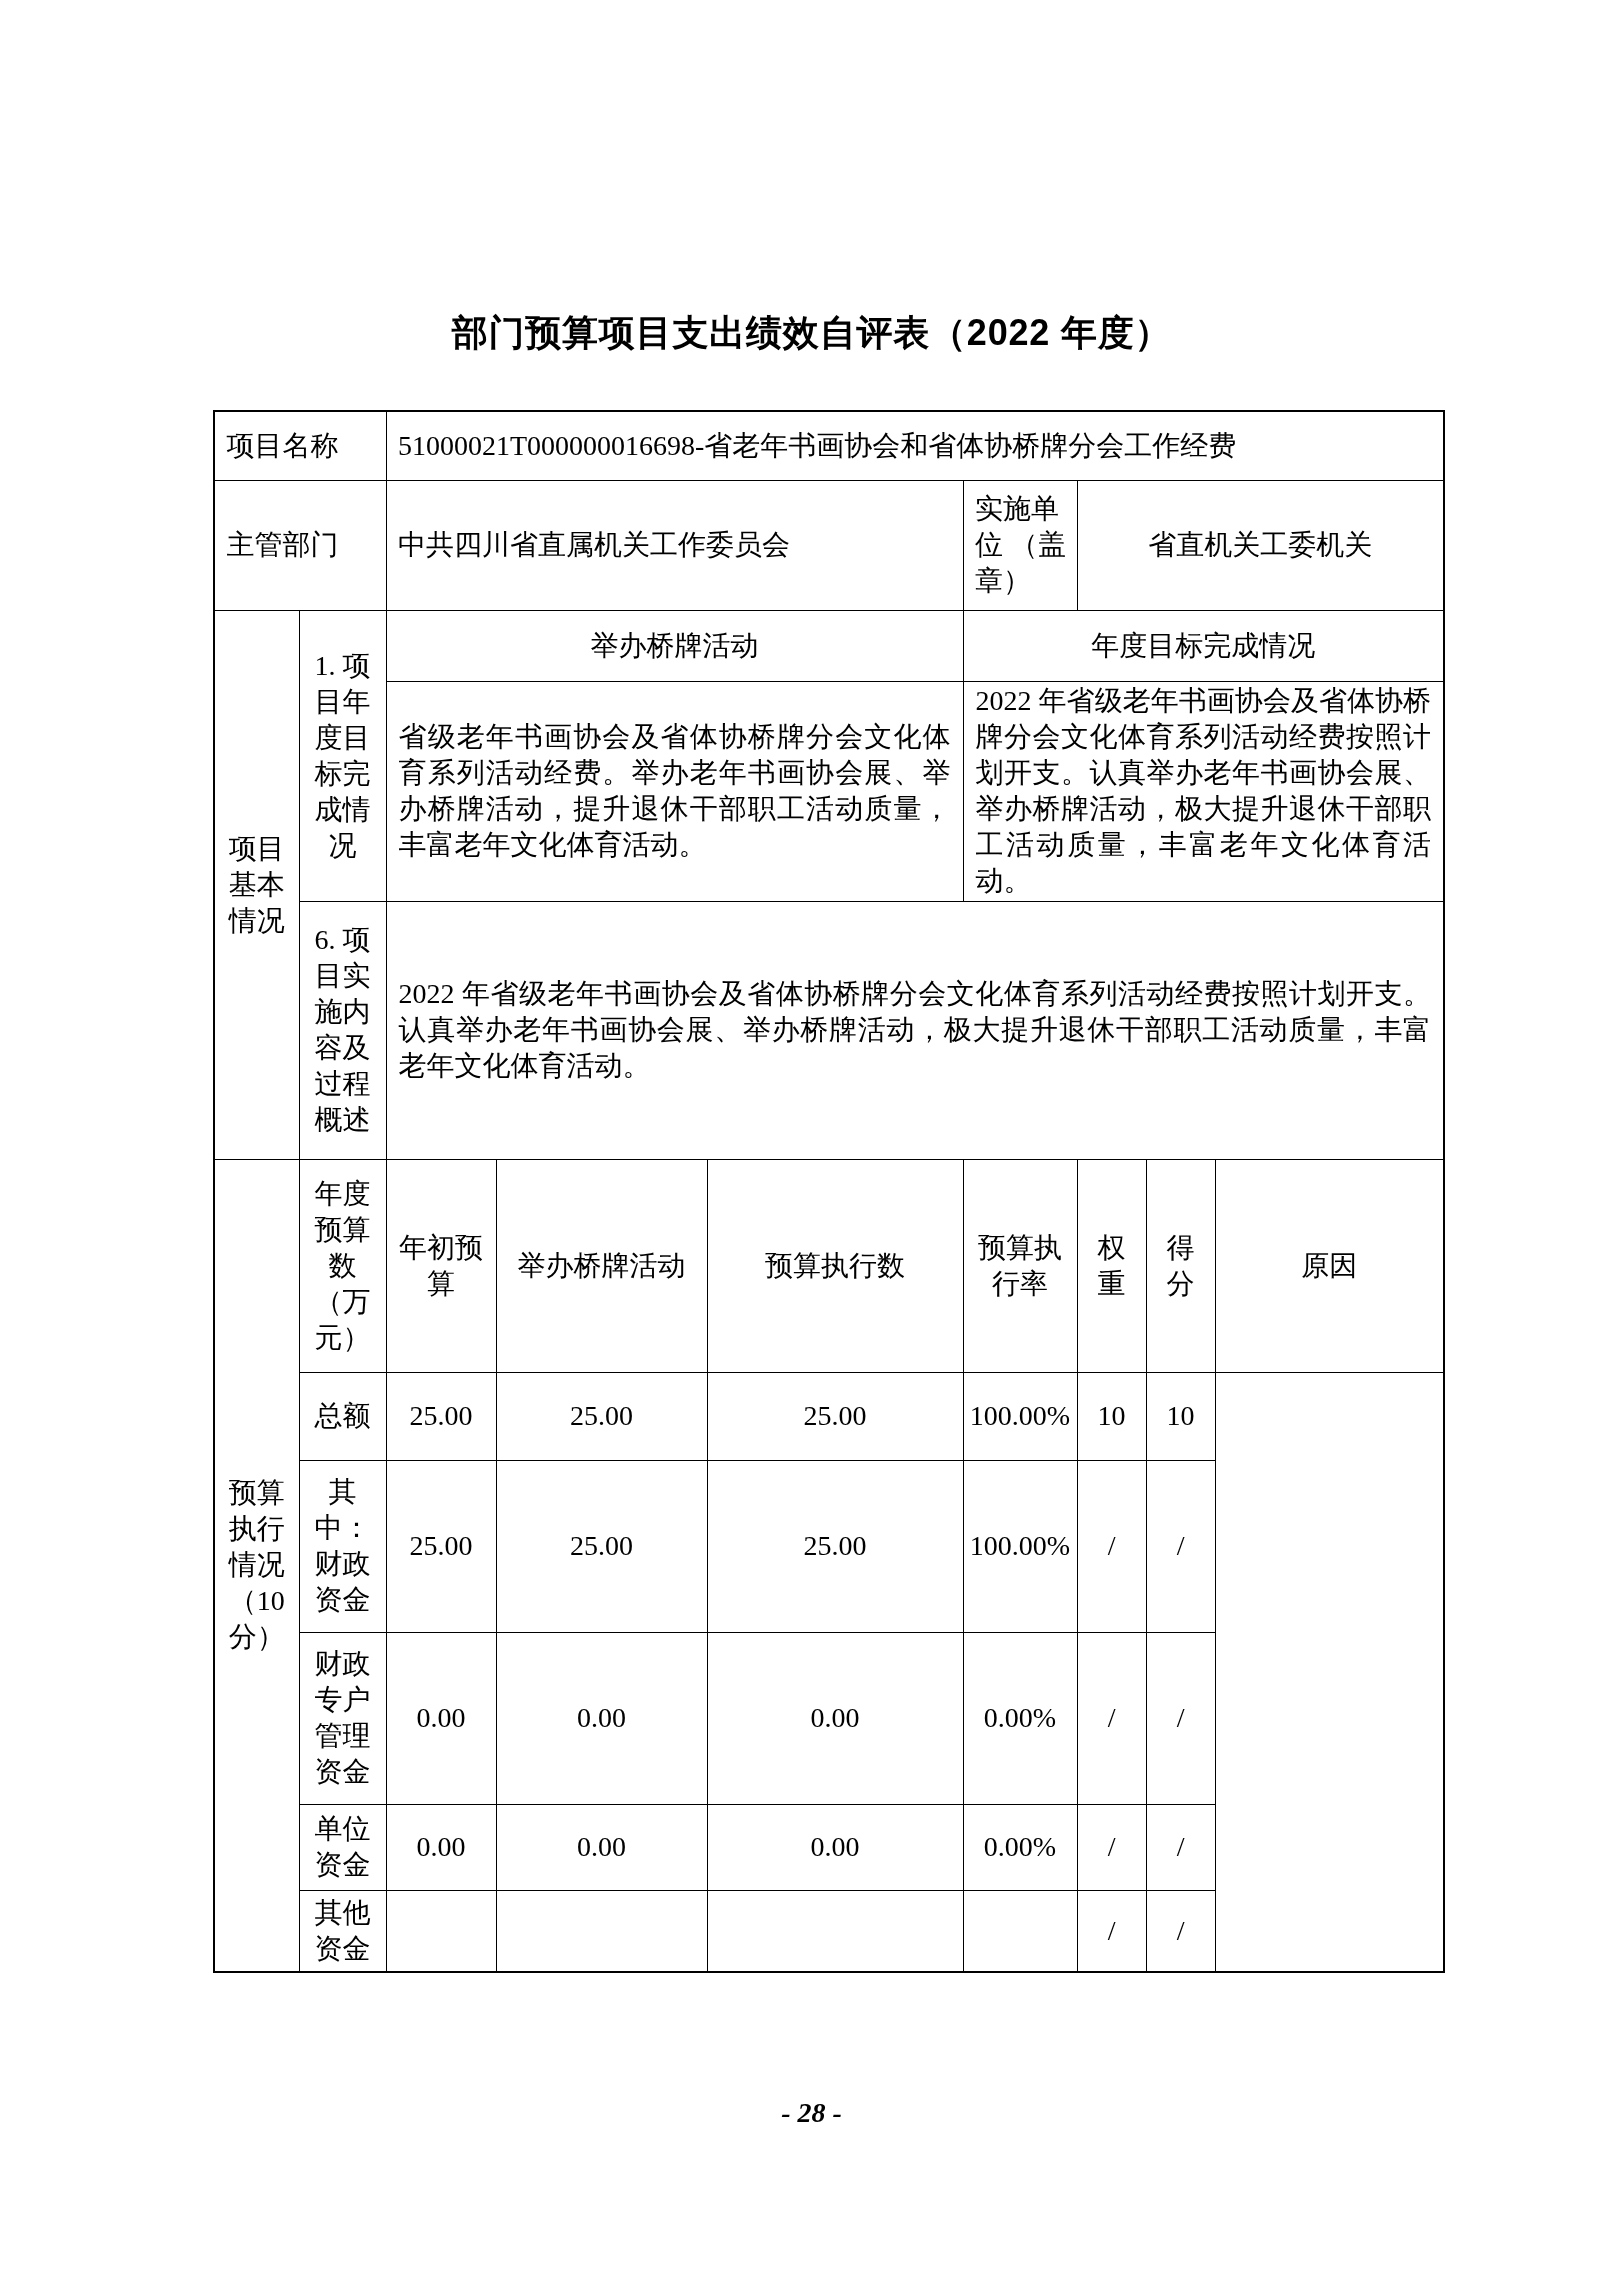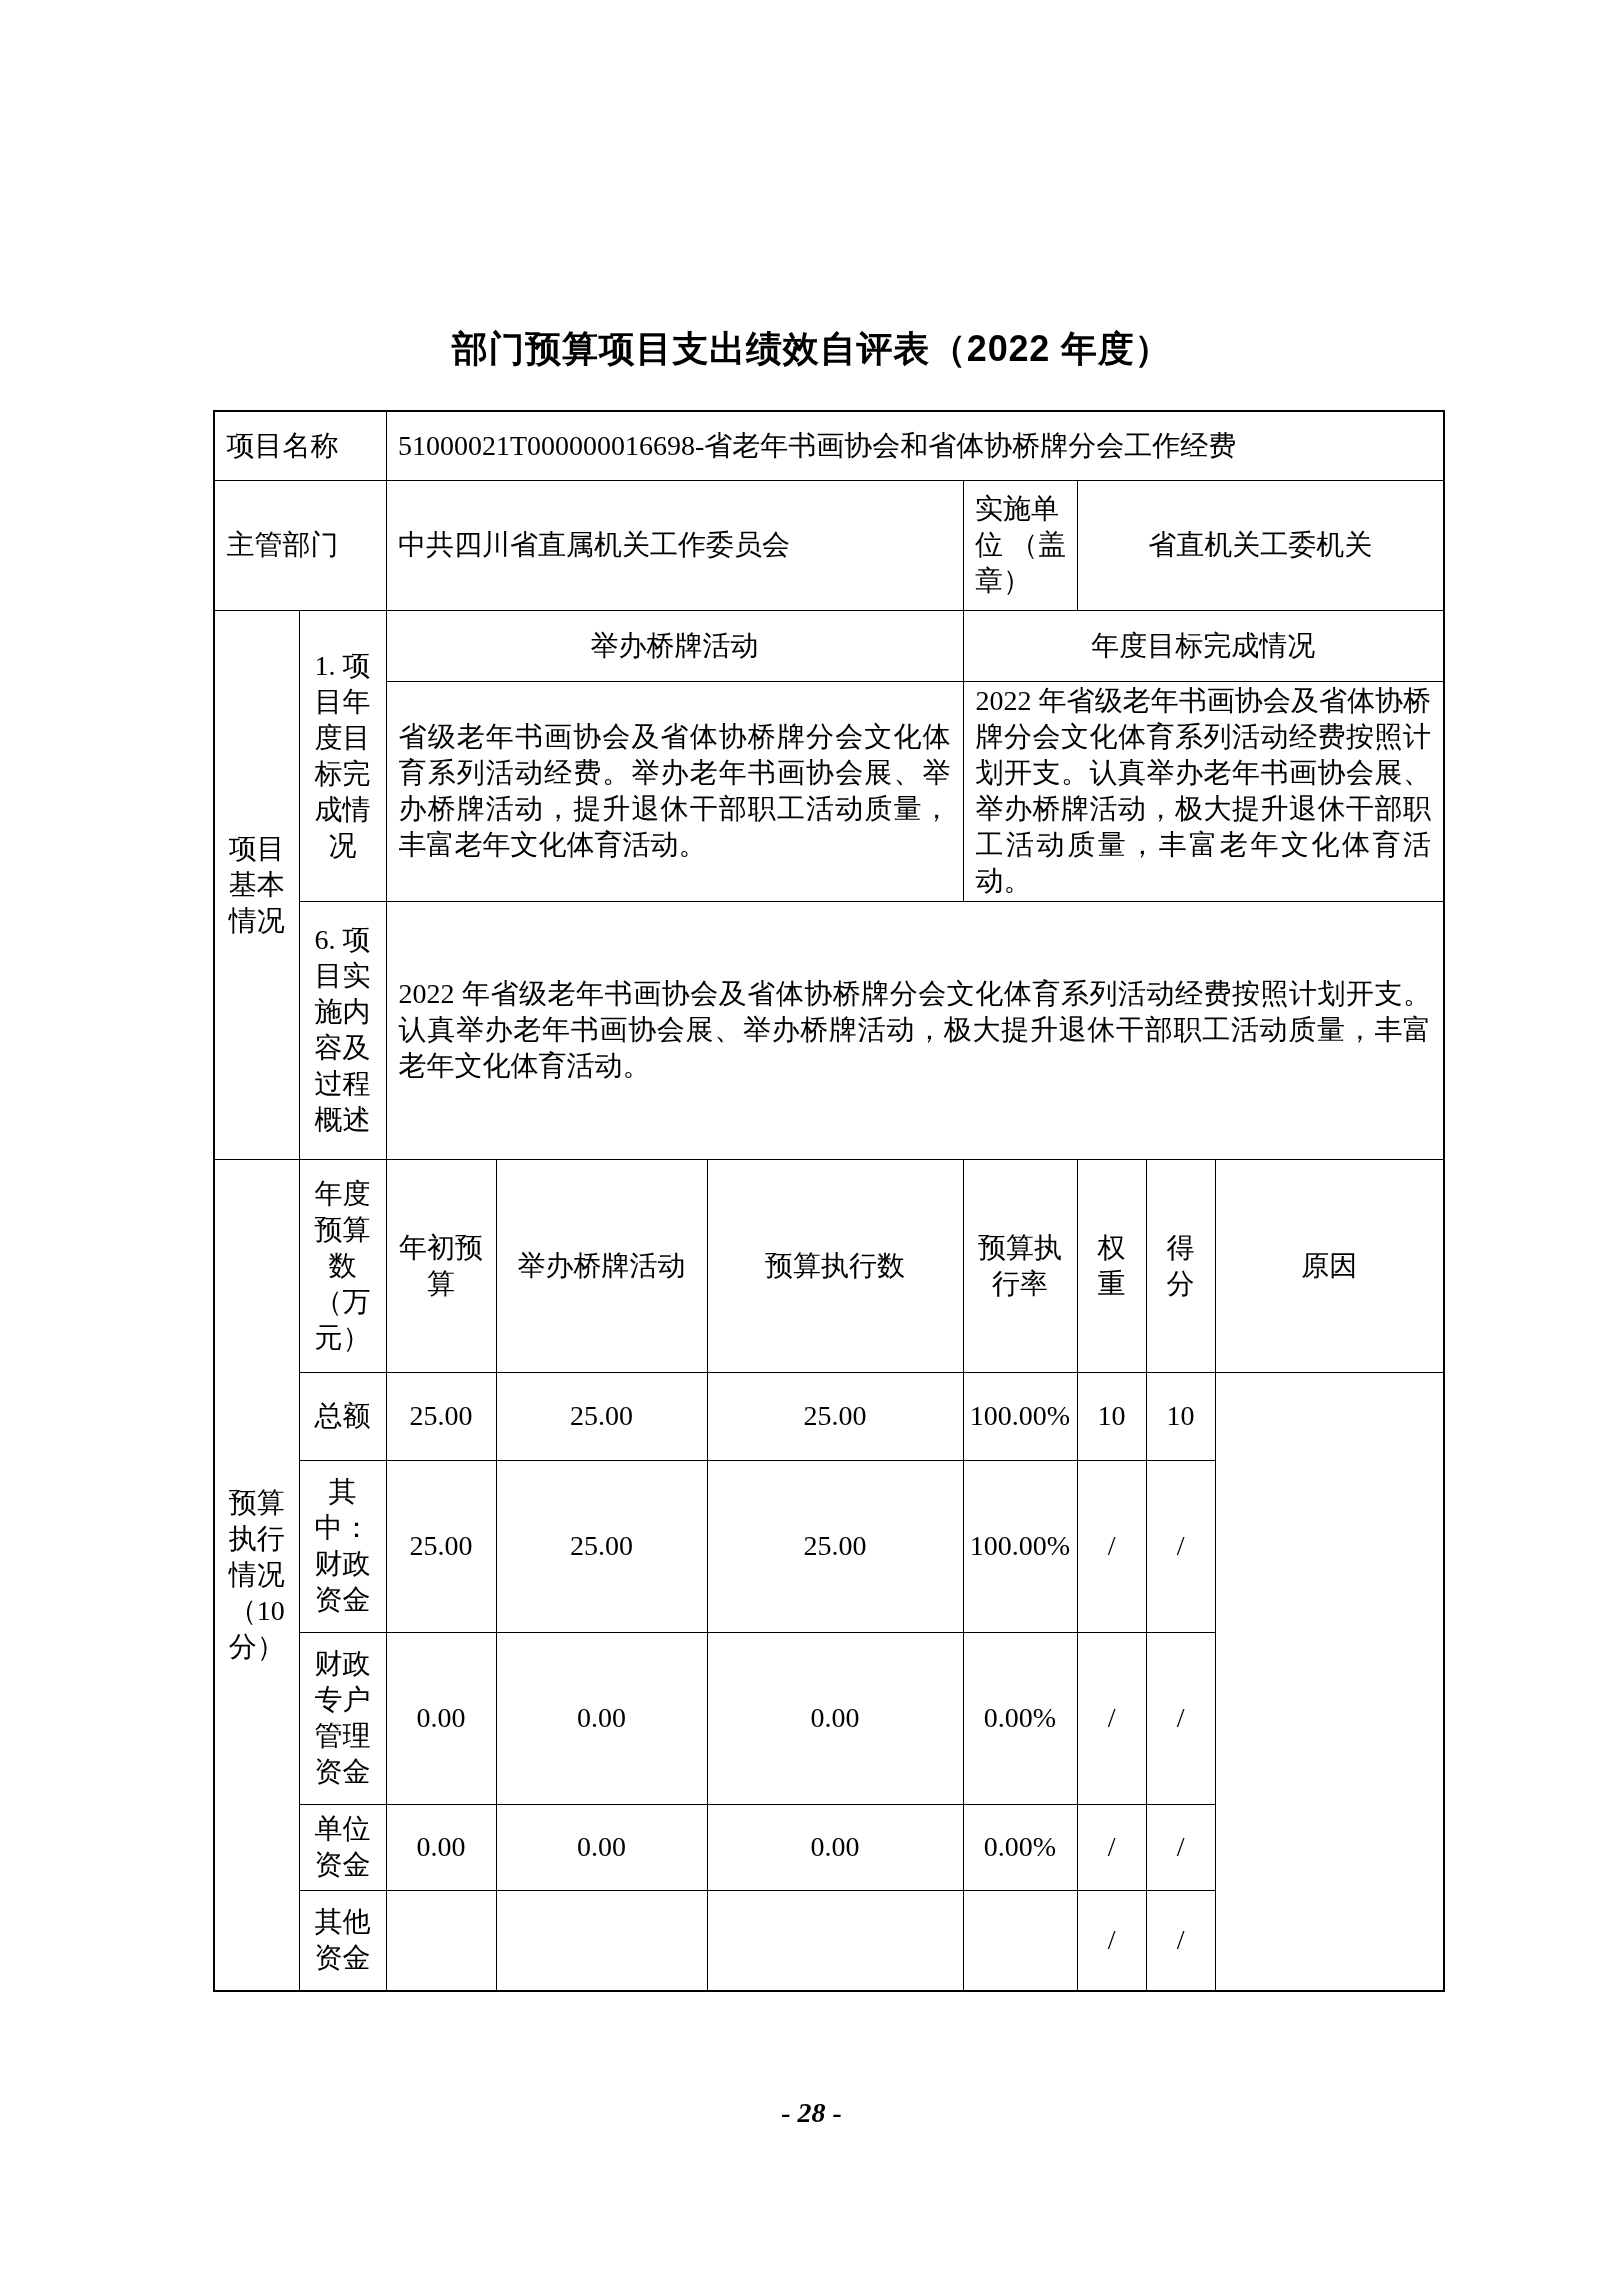--- a/index.html
+++ b/index.html
@@ -18,21 +18,20 @@
     position: absolute;
     top: 309px;
     left: 0;
     width: 100%;
     text-align: center;
     font-family: "Liberation Sans", "DejaVu Sans", sans-serif;
     font-weight: 700;
     font-size: 36px;
     letter-spacing: 0.8px;
     line-height: 47px;
-    margin-top: 16px;
   }
   table.doc {
     position: absolute;
     left: 213px;
     top: 410px;
     width: 1229px;
     border-collapse: collapse;
     table-layout: fixed;
     border: 2.4px solid #000000;
   }
@@ -196,21 +195,21 @@
     <td class="ctr pre lh53 dbl">单位
 资金</td>
     <td class="ctr dbl">0.00</td>
     <td class="ctr dbl">0.00</td>
     <td class="ctr dbl">0.00</td>
     <td class="ctr dbl">0.00%</td>
     <td class="ctr dbl">/</td>
     <td class="ctr dbl">/</td>
   </tr>
 
-  <tr style="height:101px">
+  <tr style="height:82px">
     <td class="ctr pre lh53">其他
 资金</td>
     <td class="ctr"></td>
     <td class="ctr"></td>
     <td class="ctr"></td>
     <td class="ctr"></td>
     <td class="ctr">/</td>
     <td class="ctr">/</td>
   </tr>
 </tbody>

